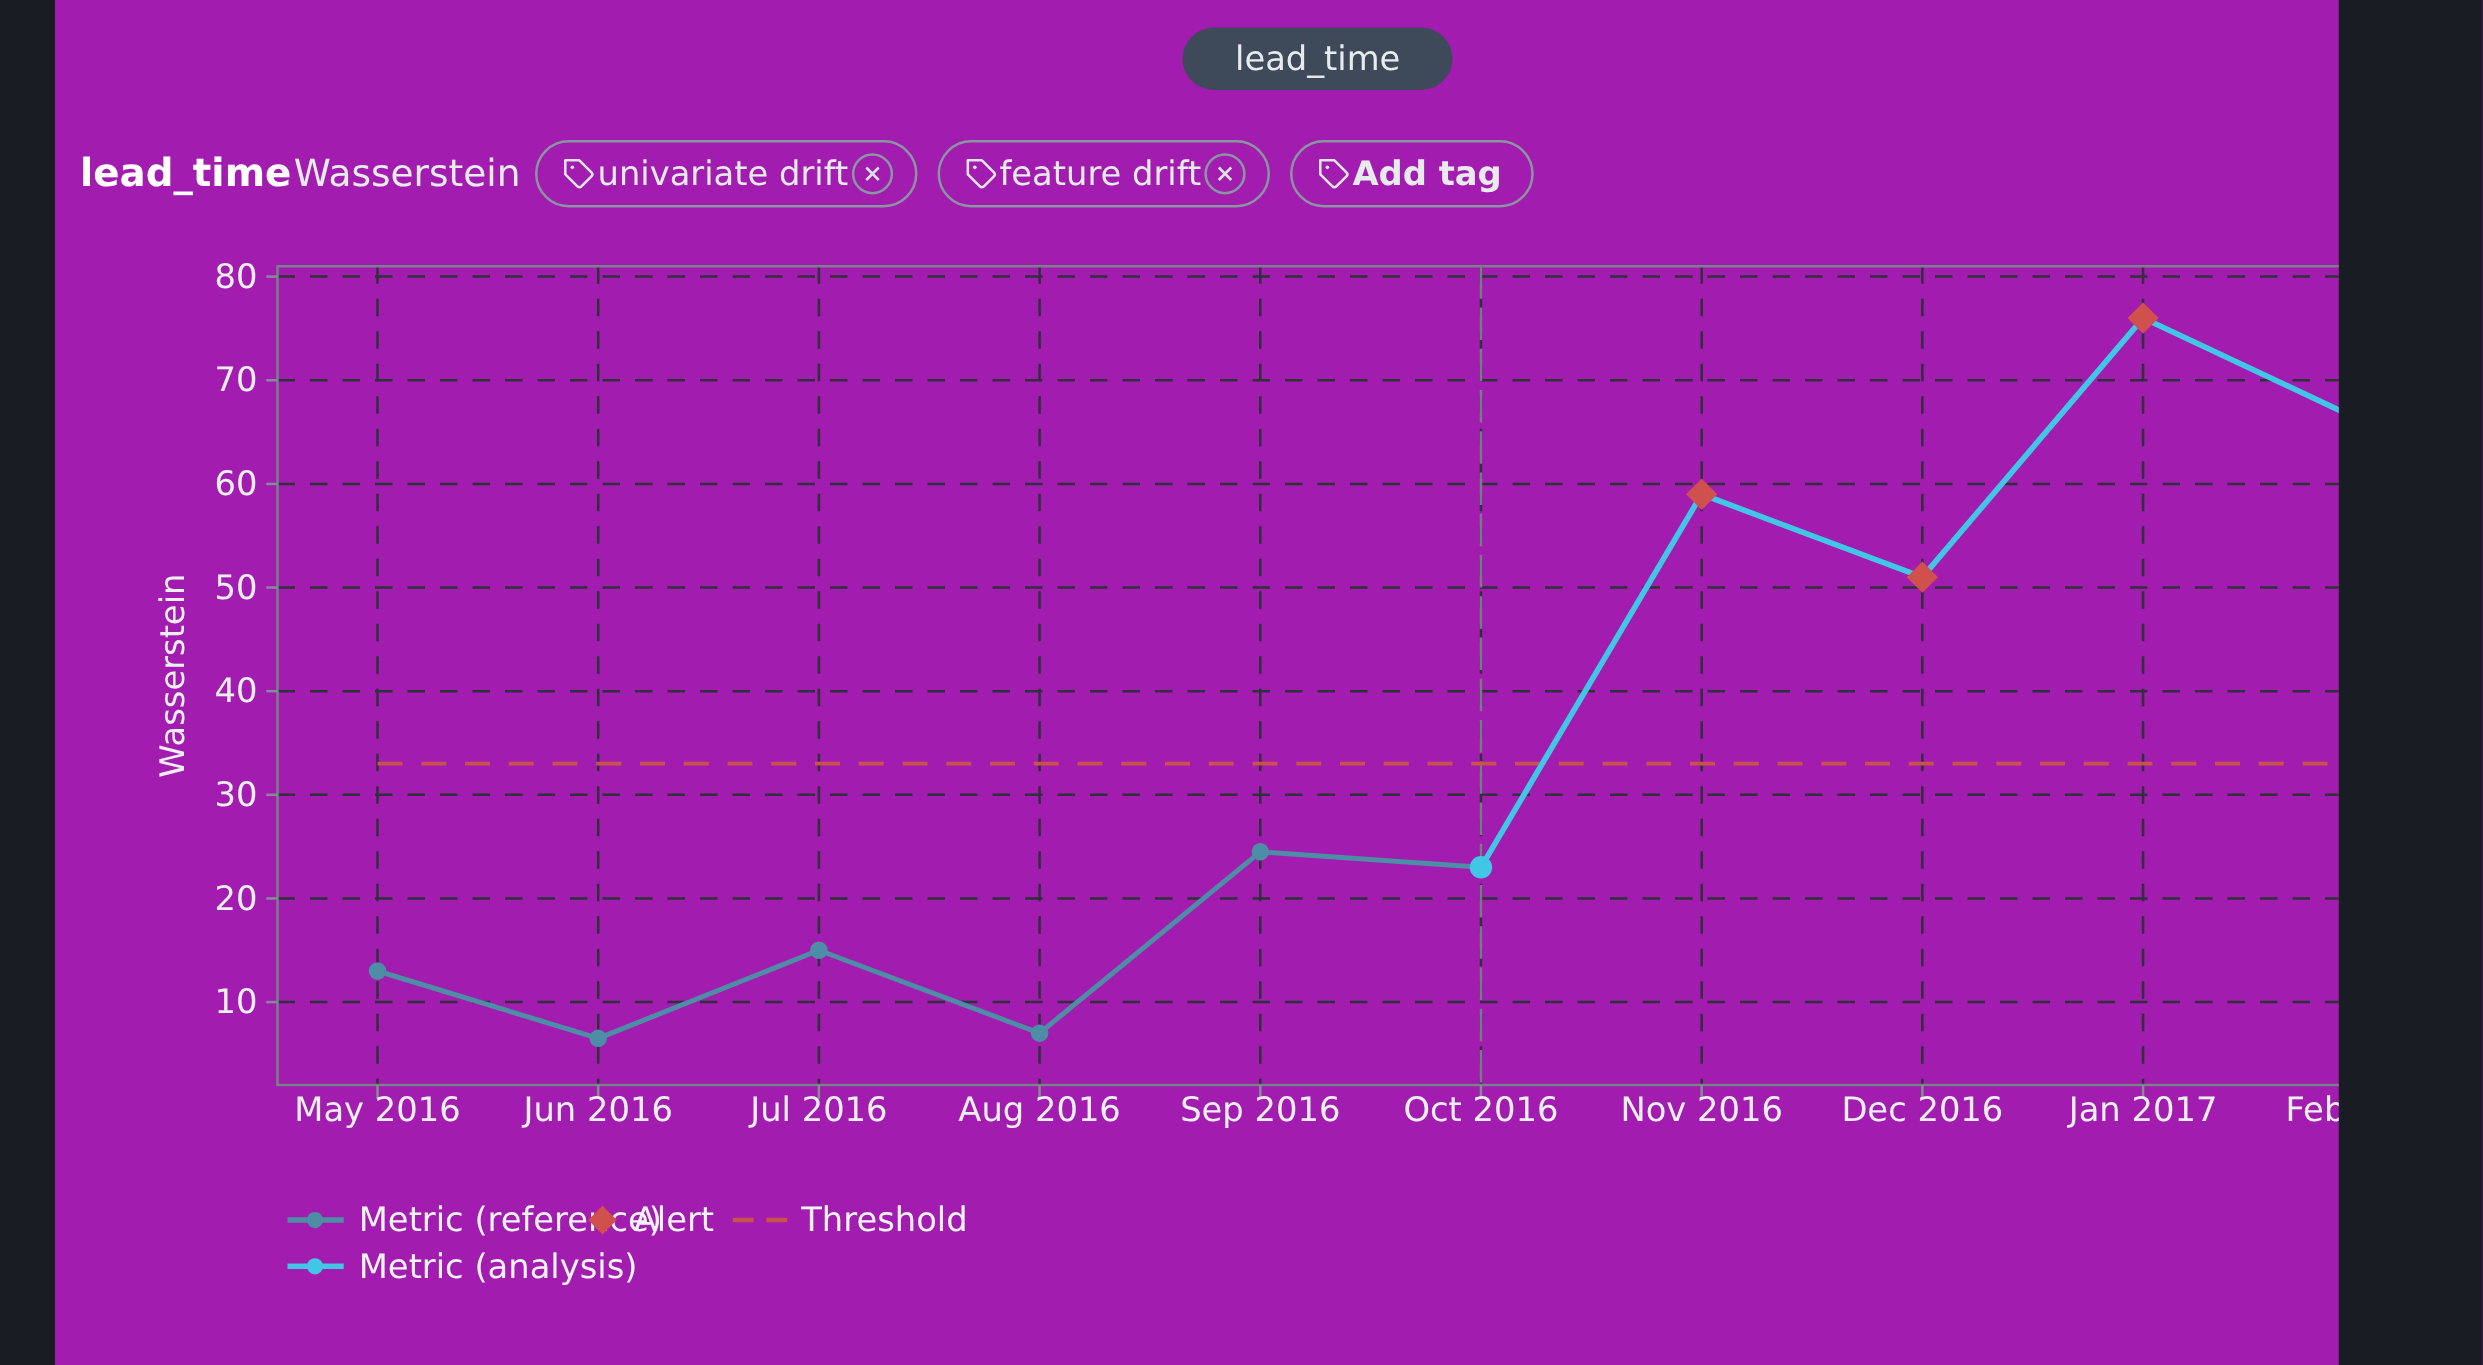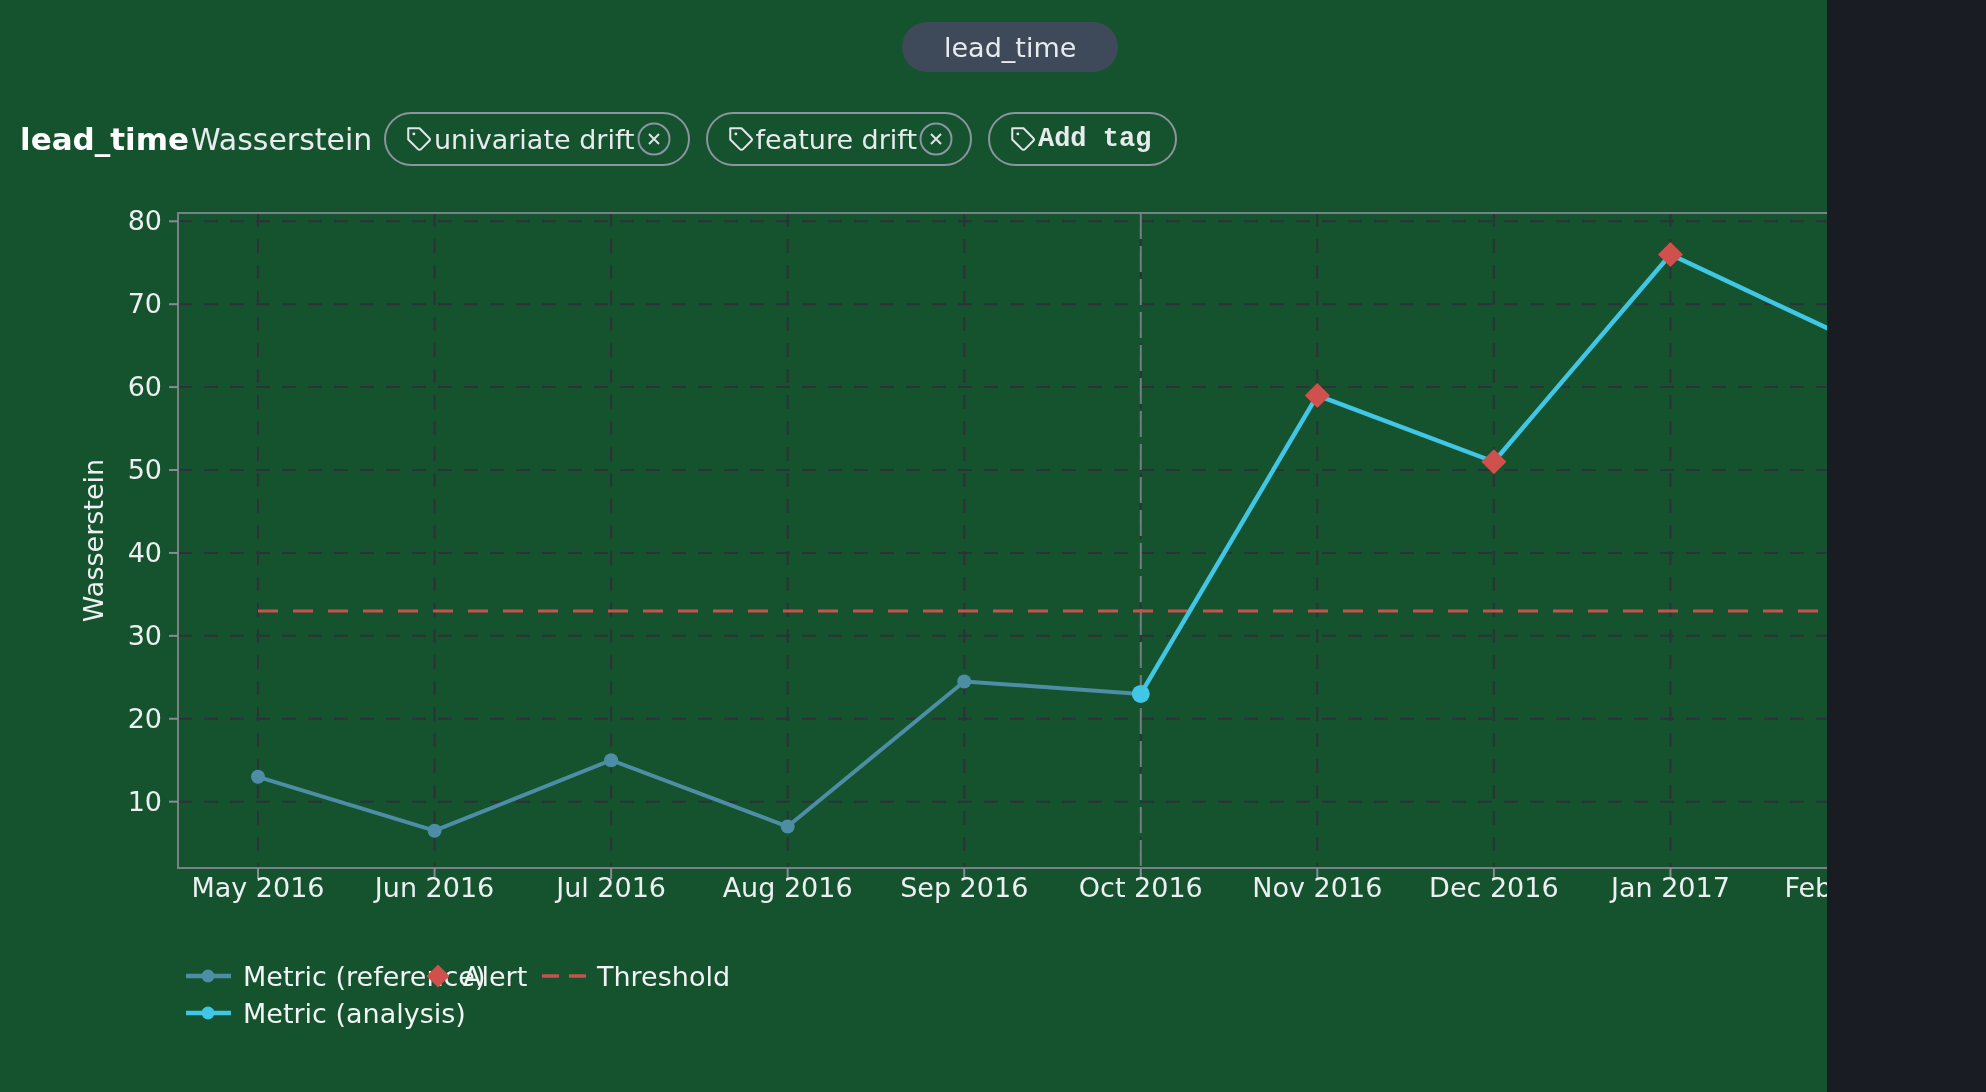--- a/index.html
+++ b/index.html
@@ -1,32 +1,32 @@
 <!DOCTYPE html>
 <html><head>
 <meta charset="utf-8">
 <style>
   html,body{margin:0;padding:0;background:#1a1c23;}
-  .screen{position:relative;width:1827px;height:1092px;background:#14532d;overflow:hidden;
-          font-family:"DejaVu Sans","Liberation Sans",sans-serif;color:#edeff2;}
+  .screen{position:relative;width:1827px;height:1092px;background:#a21caf;overflow:hidden;
+          font-family:"DejaVu Sans","Liberation Sans",sans-serif;color:#edeff2;margin-left:44px;}
   
   .top-pill{position:absolute;left:902px;top:22px;height:50px;min-width:120px;
             background:#3e4a59;border-radius:25px;display:flex;align-items:center;justify-content:center;
             padding:0 42px;font-size:27px;color:#e8ebee;}
   
   .title-row{position:absolute;left:0;top:112px;height:54px;width:100%;}
   .title{position:absolute;left:20px;top:50%;transform:translateY(-50%);
          font-size:31px;font-weight:bold;color:#ffffff;white-space:nowrap;}
   .subtitle{position:absolute;left:191px;top:50%;transform:translateY(-50%);
             font-size:30px;color:#e9ecef;white-space:nowrap;}
   .tags{position:absolute;left:384px;top:0;height:54px;display:flex;gap:16px;}
   .tag{height:54px;box-sizing:border-box;border:2px solid #8b94a0;border-radius:27px;
        display:flex;align-items:center;gap:1px;padding:0 16px 0 20px;font-size:27px;color:#e8ebee;
        background:transparent;cursor:pointer;}
-  .tag.add{padding:0 24px 0 20px;font-weight:bold;font-family:Liberation Mono, monospace;}
+  .tag.add{padding:0 24px 0 20px;font-weight:bold;}
   .ticon{display:flex;align-items:center;color:#e2e6ea;}
   .tclose{display:flex;align-items:center;color:#8b95a3;}
   
   .legend-item{position:absolute;display:flex;align-items:center;height:32px;cursor:pointer;}
   .sw{display:flex;align-items:center;margin-right:11px;}
   .ltext{font-size:27px;color:#f1f3f5;white-space:nowrap;}
   svg.chart{position:absolute;left:0;top:0;}
   svg text{font-family:"DejaVu Sans","Liberation Sans",sans-serif;}
 </style>
 </head>

